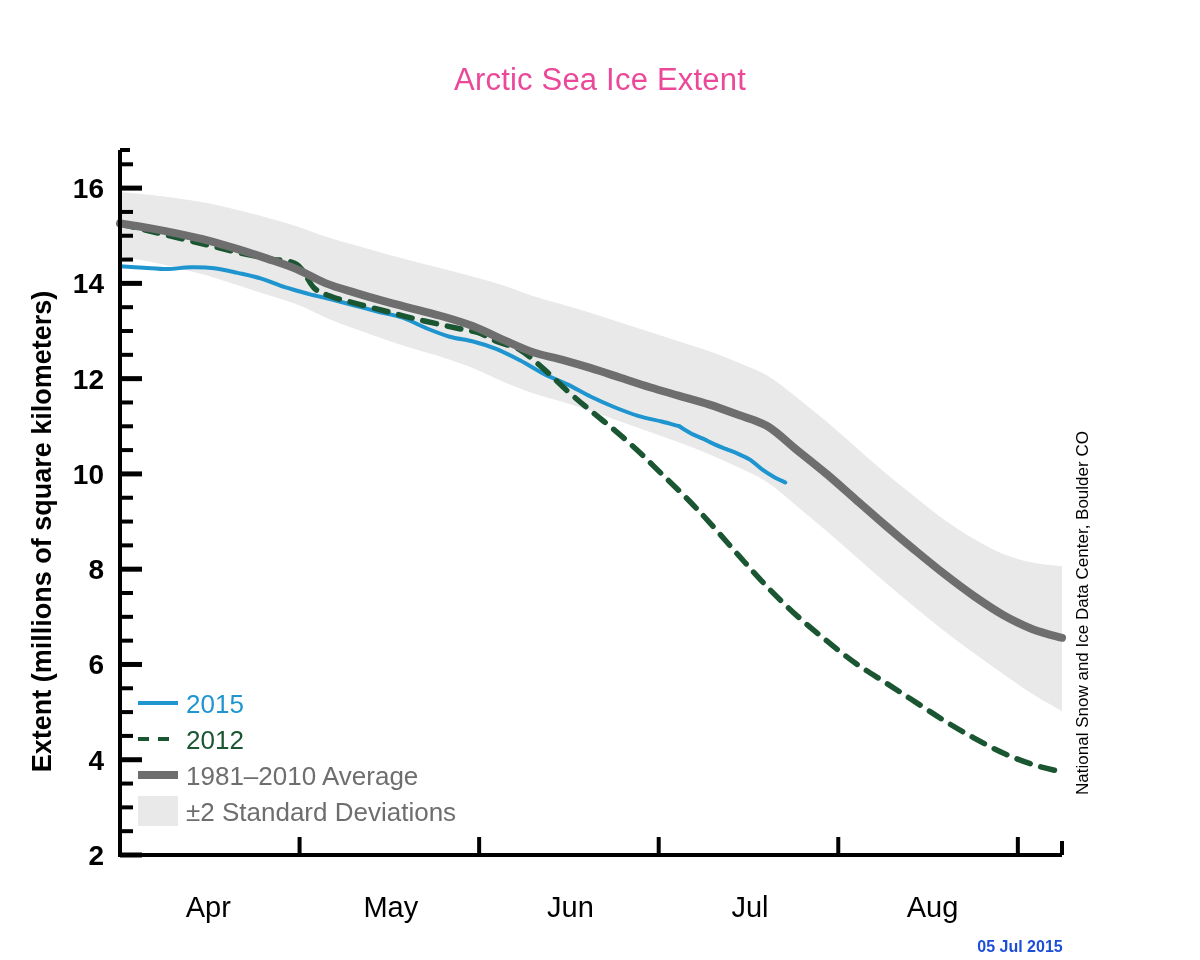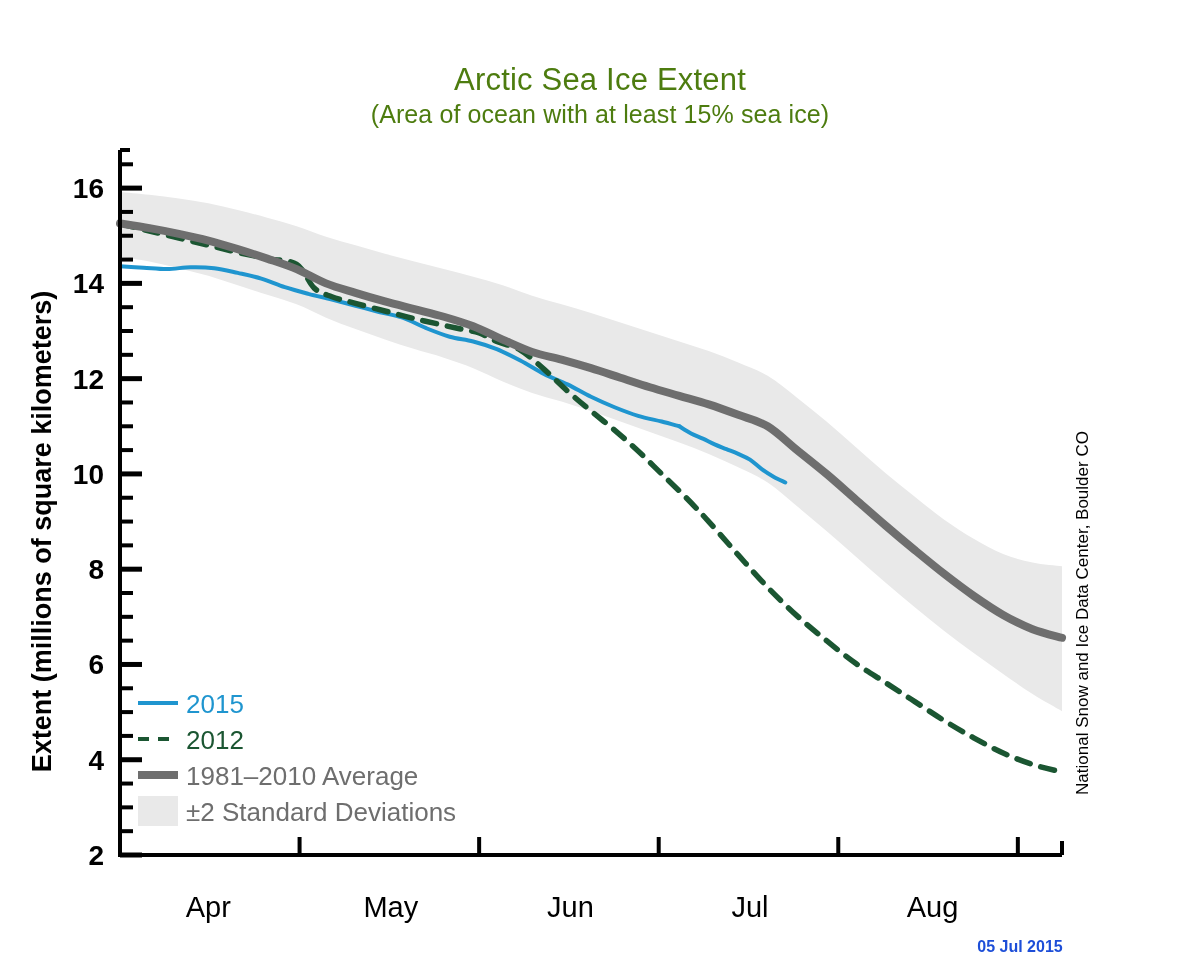--- a/index.html
+++ b/index.html
@@ -1,20 +1,20 @@
 <!DOCTYPE html>
 <html><head>
 <meta charset="utf-8">
 <style>
   html,body{margin:0;padding:0;background:#ffffff;}
   body{width:1200px;height:960px;overflow:hidden;
        font-family:"Liberation Sans","DejaVu Sans",sans-serif;}
   #stage{position:relative;width:1200px;height:960px;background:#fff;}
 
-  .ttl{position:absolute;left:0;width:1200px;text-align:center;color:#4d7c0f;}
+  .ttl{position:absolute;left:0;width:1200px;text-align:center;color:#ec4899;}
   #title-main{top:62px;font-size:31px;font-weight:400;letter-spacing:.2px;}
   #title-sub{top:100px;font-size:25px;font-weight:400;letter-spacing:.1px;}
 
   #ylabel{position:absolute;left:-258px;top:516px;width:600px;text-align:center;
           transform:rotate(-90deg);font-size:27px;font-weight:700;color:#000;}
 
   #credit{position:absolute;left:823px;top:603px;width:520px;text-align:center;
           transform:rotate(-90deg);font-size:17px;font-weight:400;color:#000;}
 
   #datestamp{position:absolute;left:935px;top:938px;width:170px;text-align:center;
@@ -24,21 +24,20 @@
   .ytick-lbl{font-family:"Liberation Sans",sans-serif;font-size:28px;font-weight:700;fill:#000;text-anchor:end;}
   .xtick-lbl{font-family:"Liberation Sans",sans-serif;font-size:29px;font-weight:400;fill:#000;text-anchor:middle;}
   .lg-lbl{font-family:"Liberation Sans",sans-serif;font-size:26px;font-weight:400;}
 </style>
 </head>
 <body>
 
 <div id="stage">
 
   <div class="ttl" id="title-main">Arctic Sea Ice Extent</div>
-  <div class="ttl" id="title-sub">(Area of ocean with at least 15% sea ice)</div>
 
   <div id="ylabel">Extent (millions of square kilometers)</div>
 
   <div id="credit">National Snow and Ice Data Center, Boulder CO</div>
 
   <div id="datestamp">05 Jul 2015</div>
 
   <svg id="plot" width="1200" height="960">
     <g id="g-band">
         <path d="M120.00,191.92C124.91,192.40 139.63,193.67 149.44,194.78C159.25,195.89 169.06,197.16 178.88,198.59C188.69,200.02 198.50,201.45 208.31,203.35C218.13,205.26 227.94,207.64 237.75,210.02C247.56,212.40 257.38,214.94 267.19,217.64C277.00,220.34 286.81,223.04 296.63,226.22C306.44,229.39 316.25,233.52 326.06,236.70C335.88,239.87 345.69,242.41 355.50,245.27C365.31,248.13 375.13,251.15 384.94,253.84C394.75,256.54 404.56,258.93 414.38,261.47C424.19,264.01 434.00,266.55 443.81,269.09C453.63,271.63 463.44,274.01 473.25,276.71C483.06,279.41 492.88,282.11 502.69,285.28C512.50,288.46 522.31,292.59 532.13,295.76C541.94,298.94 551.75,301.48 561.56,304.34C571.38,307.20 581.19,309.90 591.00,312.91C600.81,315.93 610.63,319.26 620.44,322.44C630.25,325.61 640.06,328.79 649.88,331.97C659.69,335.14 669.50,338.32 679.31,341.49C689.13,344.67 698.94,347.53 708.75,351.02C718.56,354.51 728.38,358.32 738.19,362.45C748.00,366.58 757.81,369.92 767.63,375.79C777.44,381.67 787.25,390.08 797.06,397.70C806.88,405.32 816.69,413.26 826.50,421.52C836.31,429.78 846.13,438.67 855.94,447.24C865.75,455.82 875.56,464.71 885.38,472.97C895.19,481.22 905.00,489.00 914.81,496.78C924.63,504.56 934.44,512.66 944.25,519.65C954.06,526.64 963.88,532.99 973.69,538.70C983.50,544.42 993.31,549.98 1003.13,553.95C1012.94,557.92 1022.75,560.46 1032.56,562.52C1042.38,564.58 1057.09,565.70 1062.00,566.33 L1062.00,711.14 1062.00,711.14C1057.09,708.28 1042.38,700.19 1032.56,693.99C1022.75,687.80 1012.94,680.81 1003.13,673.99C993.31,667.16 983.50,660.17 973.69,653.03C963.88,645.88 954.06,638.74 944.25,631.11C934.44,623.49 924.63,615.40 914.81,607.30C905.00,599.20 895.19,590.94 885.38,582.53C875.56,574.11 865.75,565.38 855.94,556.80C846.13,548.23 836.31,539.50 826.50,531.08C816.69,522.67 806.88,514.41 797.06,506.31C787.25,498.21 777.44,489.00 767.63,482.49C757.81,475.98 748.00,472.01 738.19,467.25C728.38,462.49 718.56,458.04 708.75,453.91C698.94,449.78 689.13,446.13 679.31,442.48C669.50,438.83 659.69,435.49 649.88,432.00C640.06,428.51 630.25,425.01 620.44,421.52C610.63,418.03 600.81,414.38 591.00,411.04C581.19,407.71 571.38,404.53 561.56,401.51C551.75,398.50 541.94,396.27 532.13,392.94C522.31,389.60 512.50,385.64 502.69,381.51C492.88,377.38 483.06,372.14 473.25,368.17C463.44,364.20 453.63,360.86 443.81,357.69C434.00,354.51 424.19,352.13 414.38,349.11C404.56,346.10 394.75,342.92 384.94,339.59C375.13,336.25 365.31,332.76 355.50,329.11C345.69,325.46 335.88,321.80 326.06,317.68C316.25,313.55 306.44,308.15 296.63,304.34C286.81,300.53 277.00,297.99 267.19,294.81C257.38,291.64 247.56,288.46 237.75,285.28C227.94,282.11 218.13,278.61 208.31,275.76C198.50,272.90 188.69,270.52 178.88,268.14C169.06,265.75 159.25,263.37 149.44,261.47C139.63,259.56 124.91,257.50 120.00,256.70 Z" fill="#e9e9e9" stroke="none"></path>

